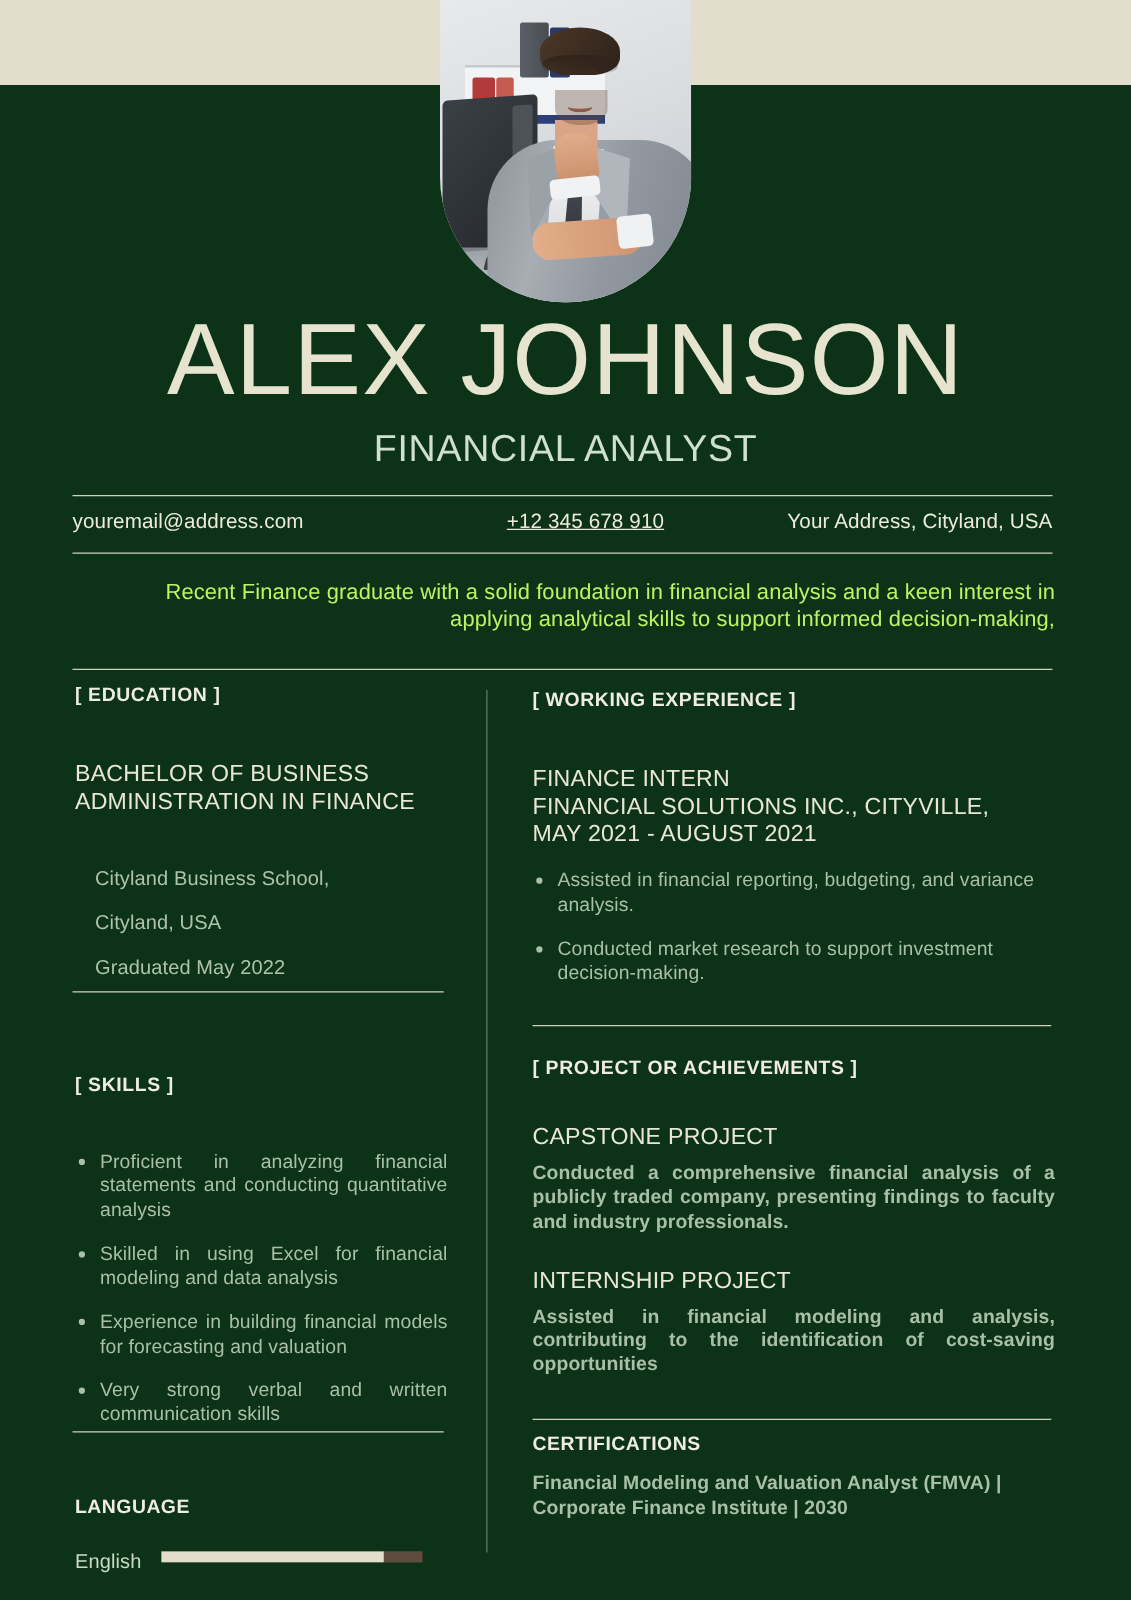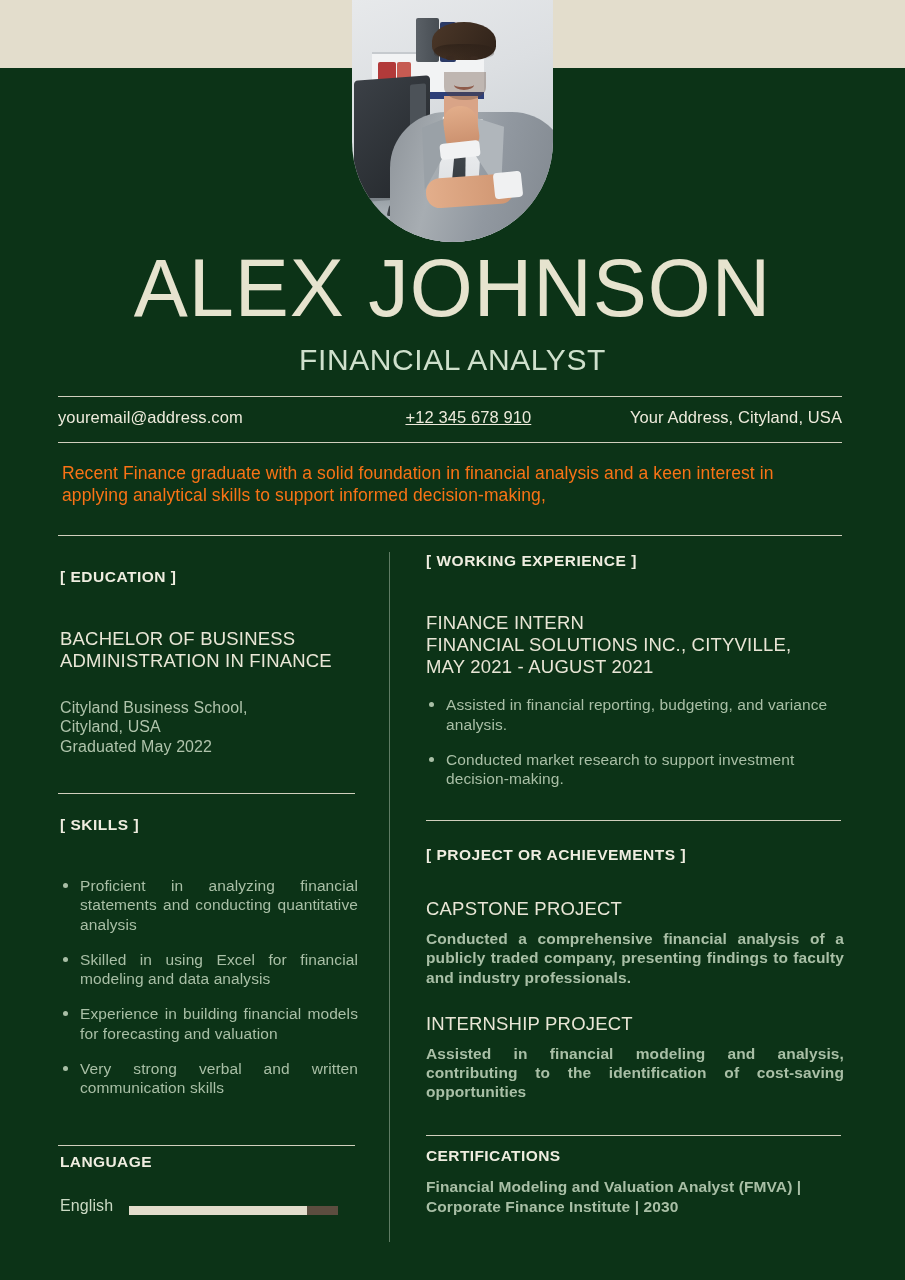--- a/index.html
+++ b/index.html
@@ -297,28 +297,29 @@
   .contact-item.phone { flex: 0 0 auto; margin-left: 64px; text-decoration: underline; }
   .contact-item.address { flex: 0 0 auto; }
 
   
   .summary {
     position: absolute;
     left: 62px; top: 462px;
     width: 782px;
     font-size: 17.5px;
     line-height: 1.28;
-    color: #f97316;
-    letter-spacing: 0.1px;
+    color: #bef264;
+    letter-spacing: 0.1px;
+    text-align: right;
   }
 
   
   .col-left {
     position: absolute;
-    left: 60px; top: 568px;
+    left: 60px; top: 548px;
     width: 298px;
   }
   .col-right {
     position: absolute;
     left: 426px; top: 552px;
     width: 418px;
   }
 
   .section-head {
     font-size: 15.5px;
@@ -336,21 +337,21 @@
     line-height: 1.18;
     letter-spacing: 0.2px;
     margin: 0;
   }
   .entry-sub {
     font-size: 16px;
     font-weight: 400;
     color: #AFC3AB;
     line-height: 1.22;
     letter-spacing: 0.1px;
-    margin: 0;
+    margin: 16px;
   }
   .body-text {
     font-size: 15.5px;
     color: #A9BFA6;
     line-height: 1.24;
     letter-spacing: 0.1px;
     margin: 0;
     font-weight: bold;
   }
   .body-text.justify { text-align: justify; }
@@ -376,21 +377,21 @@
     left: 3px; top: 7px;
     width: 5px; height: 5px;
     border-radius: 50%;
     background: #A9BFA6;
   }
   ul.bullets.justify li { text-align: justify; }
 
   
   .lang-row {
     display: flex;
-    align-items: flex-end;
+    align-items: flex-start;
     gap: 16px;
   }
   .lang-label {
     font-size: 16px;
     color: #CBDAC4;
     letter-spacing: 0.1px;
     white-space: nowrap;
   }
   .lang-track {
     position: relative;

